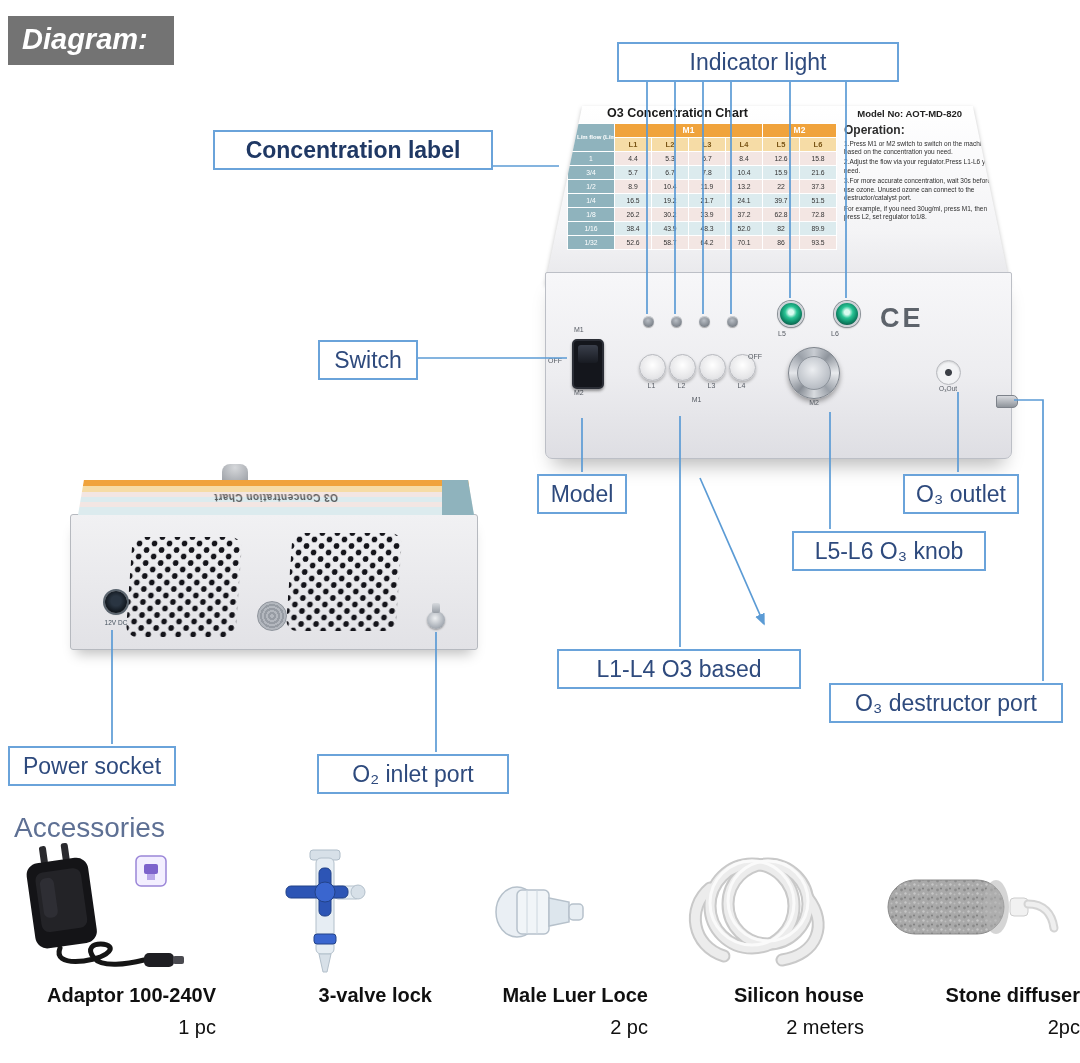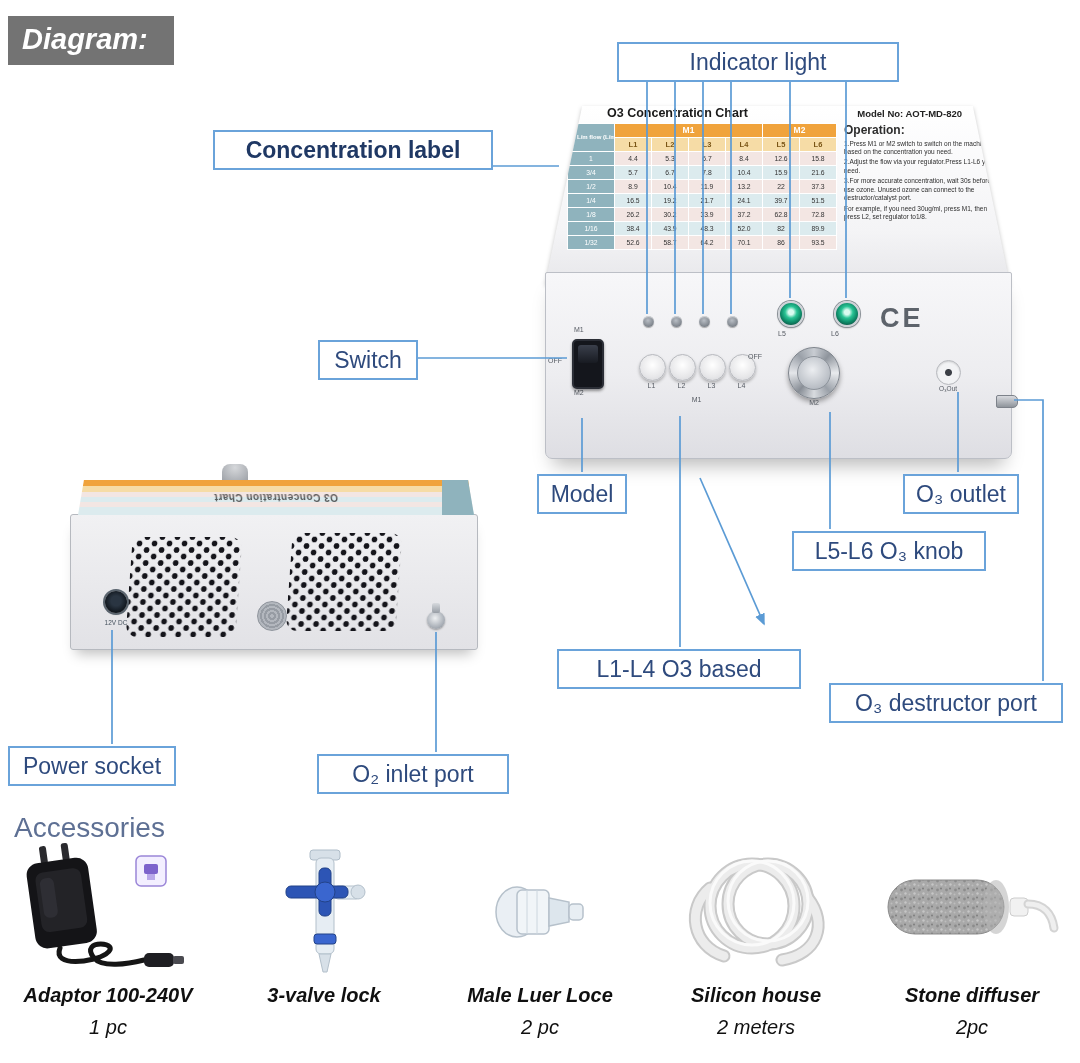--- a/index.html
+++ b/index.html
@@ -101,21 +101,21 @@
     border:1px solid #878d95;opacity:.9;}
   .o2-port{position:absolute;left:356px;top:96px;width:18px;height:18px;border-radius:50%;
     background:radial-gradient(circle at 45% 40%,#eef0f2,#a7adb5 65%,#7c828a);
     box-shadow:0 1px 2px rgba(0,0,0,.35);}
   .o2-port::after{content:"";position:absolute;left:5px;top:-8px;width:8px;height:10px;
     background:linear-gradient(#d7dade,#979da5);border-radius:2px;}
 
   
   .acc-heading{position:absolute;left:14px;top:796px;font-size:28px;font-weight:normal;color:#5e7094;margin-top:16px;}
   .acc-row{position:absolute;left:0;top:842px;width:1080px;display:flex;}
-  .acc-item{flex:1;text-align:center;font-style:italic;}
+  .acc-item{flex:1;text-align:right;}
   .acc-img{height:140px;display:flex;align-items:center;justify-content:center;}
   .acc-name{font-size:20px;font-weight:bold;color:#101010;margin-top:2px;}
   .acc-qty{font-size:20px;color:#101010;margin-top:9px;}
 </style>
 </head>
 <body>
 
 <div class="page">
 
   <div class="diagram-title">Diagram:</div>

